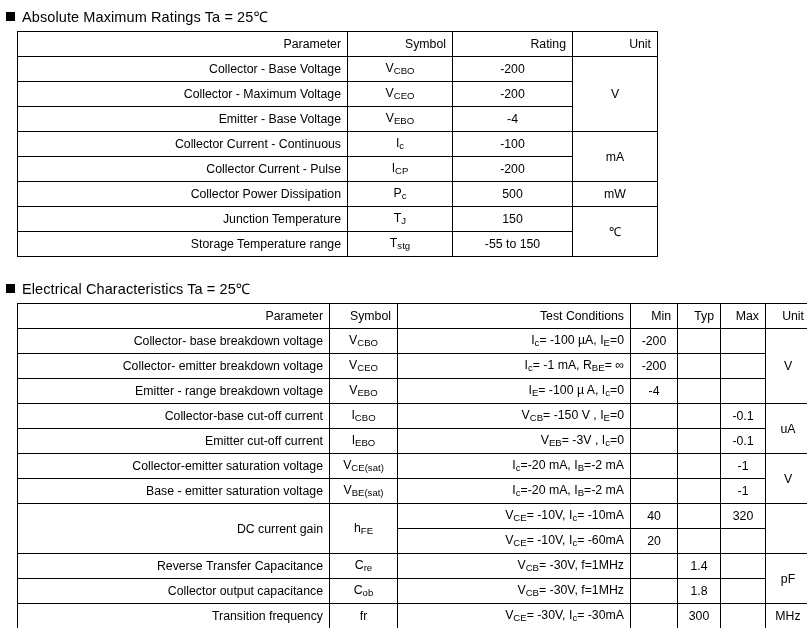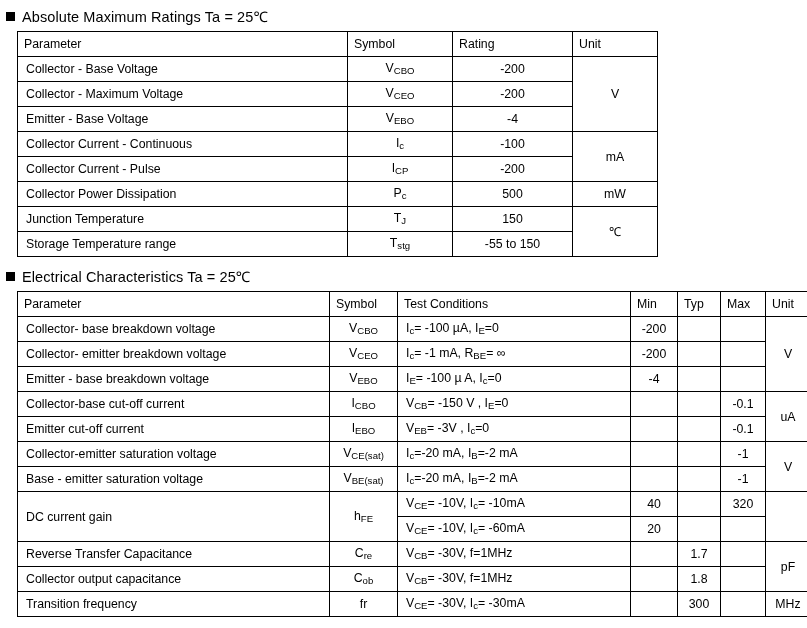--- a/index.html
+++ b/index.html
@@ -46,29 +46,29 @@
     border: 1px solid #000;
     font-weight: normal;
     font-size: 12.3px;
     padding: 0 6px;
     height: 25px;
     box-sizing: border-box;
     vertical-align: middle;
     white-space: nowrap;
   }
   .c { text-align: center; }
-  .l { text-align: left; padding-left: 8px !important; }
+  .l { text-align: right; padding-left: 8px !important; }
   sub {
     font-size: 0.78em;
     vertical-align: -0.22em;
     letter-spacing: 0;
   }
-  .hdr td { text-align: left; }
+  .hdr td { text-align: right; }
   .tbl2 { margin-top: 1px; }
-  .sec2 { margin-top: 9px; }
+  .sec2 { margin-top: 21px; }
 </style>
 </head>
 <body>
 
 <div class="page">
 
   <div class="section-head">
     <span class="bullet"></span>
     <span>Absolute Maximum Ratings Ta = 25℃</span>
   </div>
@@ -181,21 +181,21 @@
       <tr>
         <td class="l">Collector- emitter breakdown voltage</td>
         <td class="c"><span>V</span><sub>CEO</sub></td>
         <td class="l"><span>I</span><sub>c</sub><span>= -1 mA, </span><span>R</span><sub>BE</sub><span>= ∞</span></td>
         <td class="c">-200</td>
         <td class="c"></td>
         <td class="c"></td>
       </tr>
 
       <tr>
-        <td class="l">Emitter - base breakdown voltage</td>
+        <td class="l">Emitter - range breakdown voltage</td>
         <td class="c"><span>V</span><sub>EBO</sub></td>
         <td class="l"><span>I</span><sub>E</sub><span>= -100 µ A,  </span><span>I</span><sub>c</sub><span>=0</span></td>
         <td class="c">-4</td>
         <td class="c"></td>
         <td class="c"></td>
       </tr>
 
       <tr>
         <td class="l">Collector-base cut-off current</td>
         <td class="c"><span>I</span><sub>CBO</sub></td>
@@ -249,21 +249,21 @@
         <td class="c">20</td>
         <td class="c"></td>
         <td class="c"></td>
       </tr>
 
       <tr>
         <td class="l">Reverse Transfer Capacitance</td>
         <td class="c"><span>C</span><sub>re</sub></td>
         <td class="l"><span>V</span><sub>CB</sub><span>= -30V, f=1MHz</span></td>
         <td class="c"></td>
-        <td class="c">1.7</td>
+        <td class="c">1.4</td>
         <td class="c"></td>
         <td class="c" rowspan="2">pF</td>
       </tr>
 
       <tr>
         <td class="l">Collector output  capacitance</td>
         <td class="c"><span>C</span><sub>ob</sub></td>
         <td class="l"><span>V</span><sub>CB</sub><span>= -30V, f=1MHz</span></td>
         <td class="c"></td>
         <td class="c">1.8</td>

